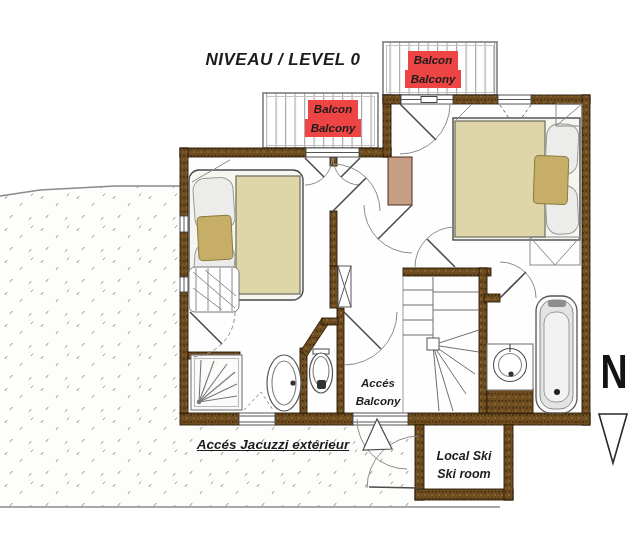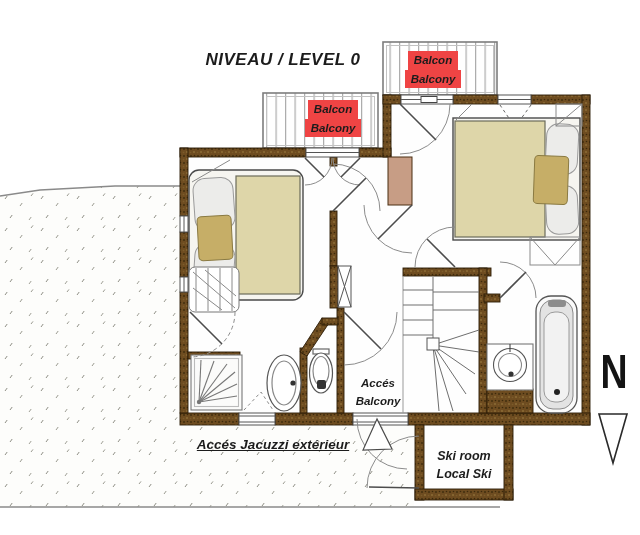--- a/index.html
+++ b/index.html
@@ -274,18 +274,18 @@
   <div class="lbl entrance-lbl">
     <div>Accés</div>
     <div>Balcony</div>
   </div>
 
   <div class="lbl jacuzzi-lbl">
     <div>Accés Jacuzzi extérieur</div>
   </div>
 
   <div class="lbl ski-lbl">
+    <div>Local Ski</div>
     <div>Ski room</div>
-    <div>Local Ski</div>
   </div>
 
   <div class="lbl north-lbl">N</div>
 </div>
 
 </body></html>

